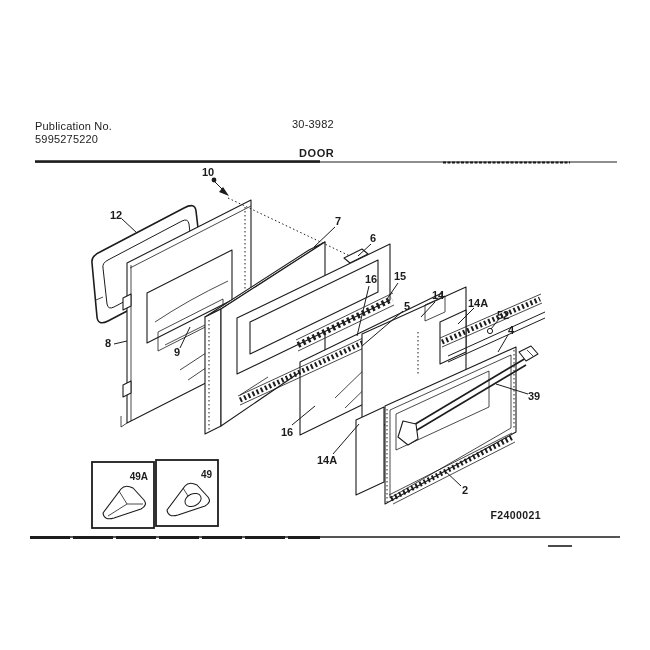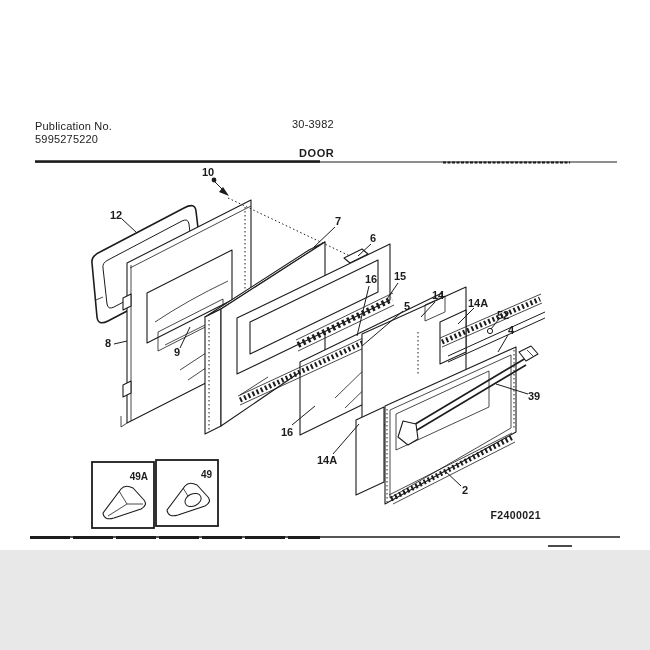--- a/index.html
+++ b/index.html
@@ -1,17 +1,17 @@
 <!DOCTYPE html>
 <html><head>
 <meta charset="utf-8">
 <style>
   html,body{margin:0;padding:0;background:#e8e8e8;}
   .page{
-    position:relative;width:650px;height:550px;margin:0 auto;
+    position:relative;width:650px;height:650px;margin:0 auto;
     background:#ffffff;overflow:hidden;
     font-family:"Liberation Sans",sans-serif;
     color:#1c1c1c;
     text-align:right;
   }
   svg{position:absolute;top:0;left:0;}
   text{fill:#1c1c1c;}
   .hdr{font-size:11px;font-weight:400;letter-spacing:.2px;}
   .title{font-size:11px;font-weight:600;letter-spacing:.6px;}
   .callout{font-size:11px;font-weight:700;}

